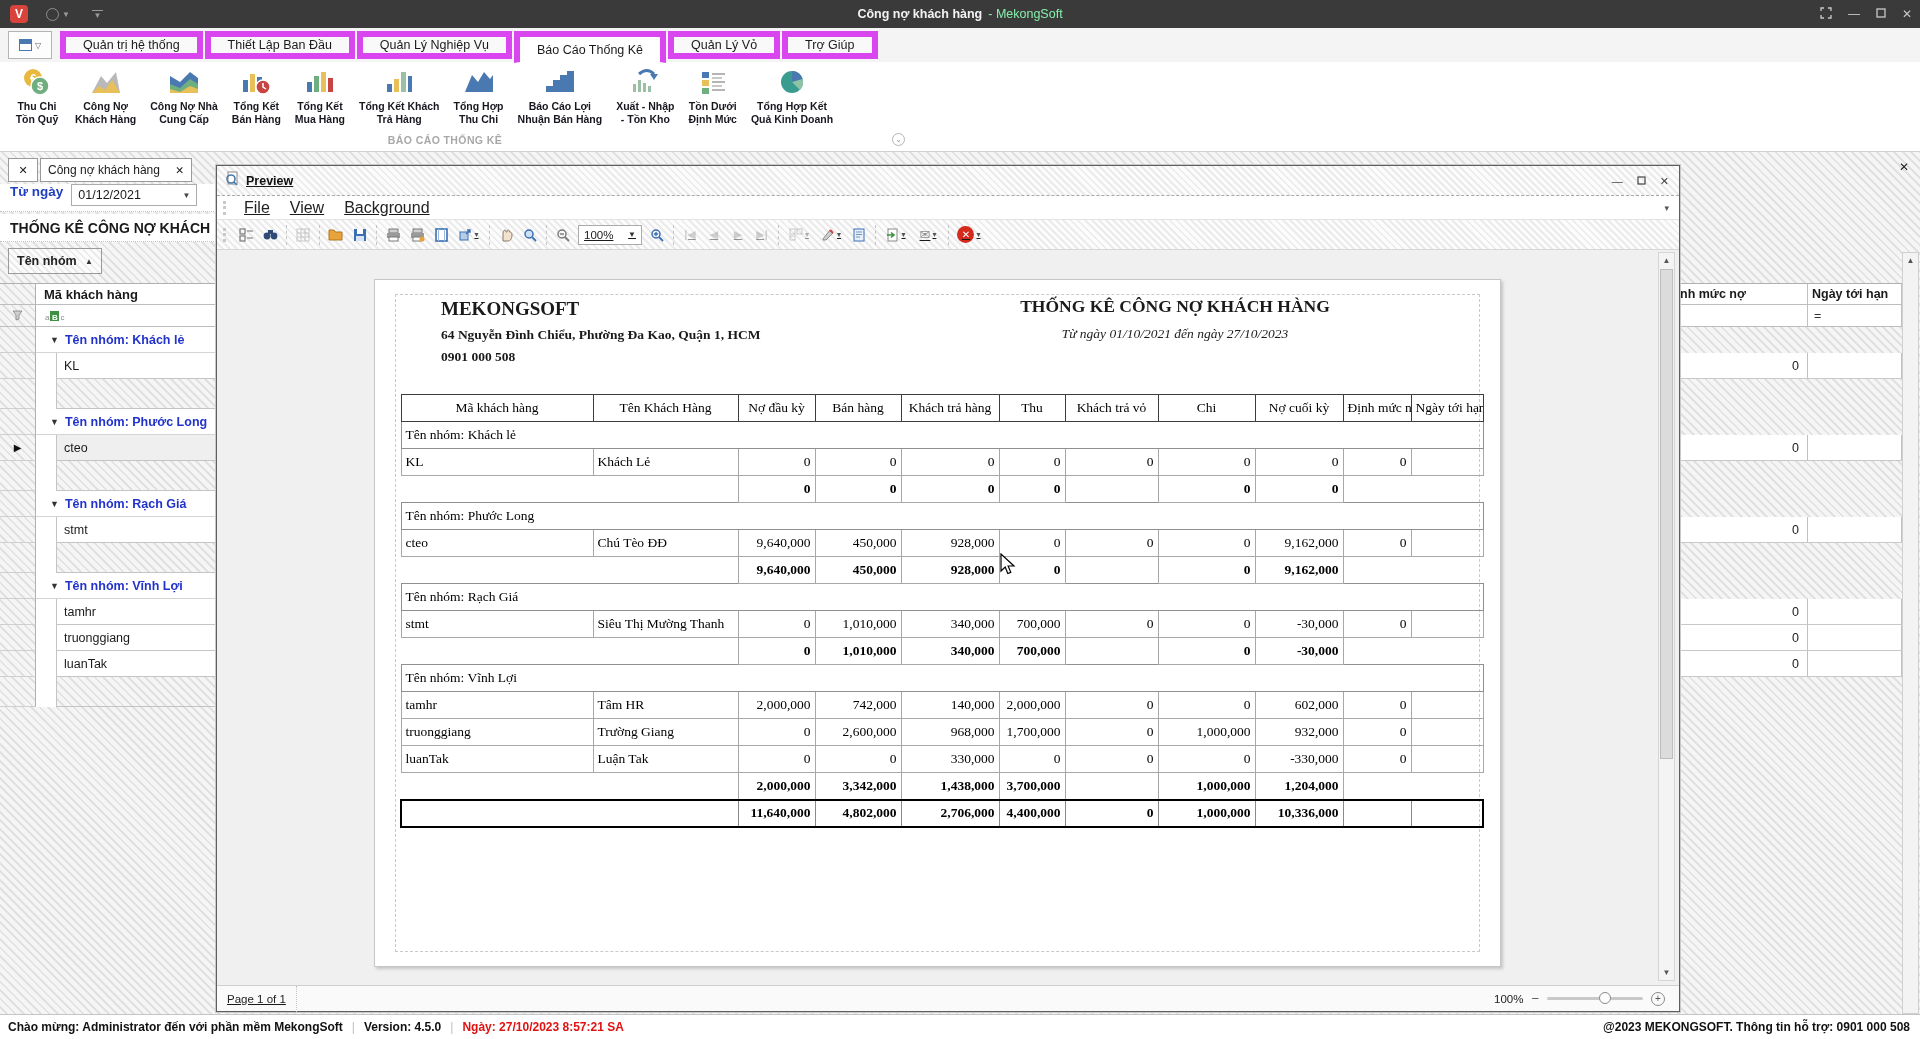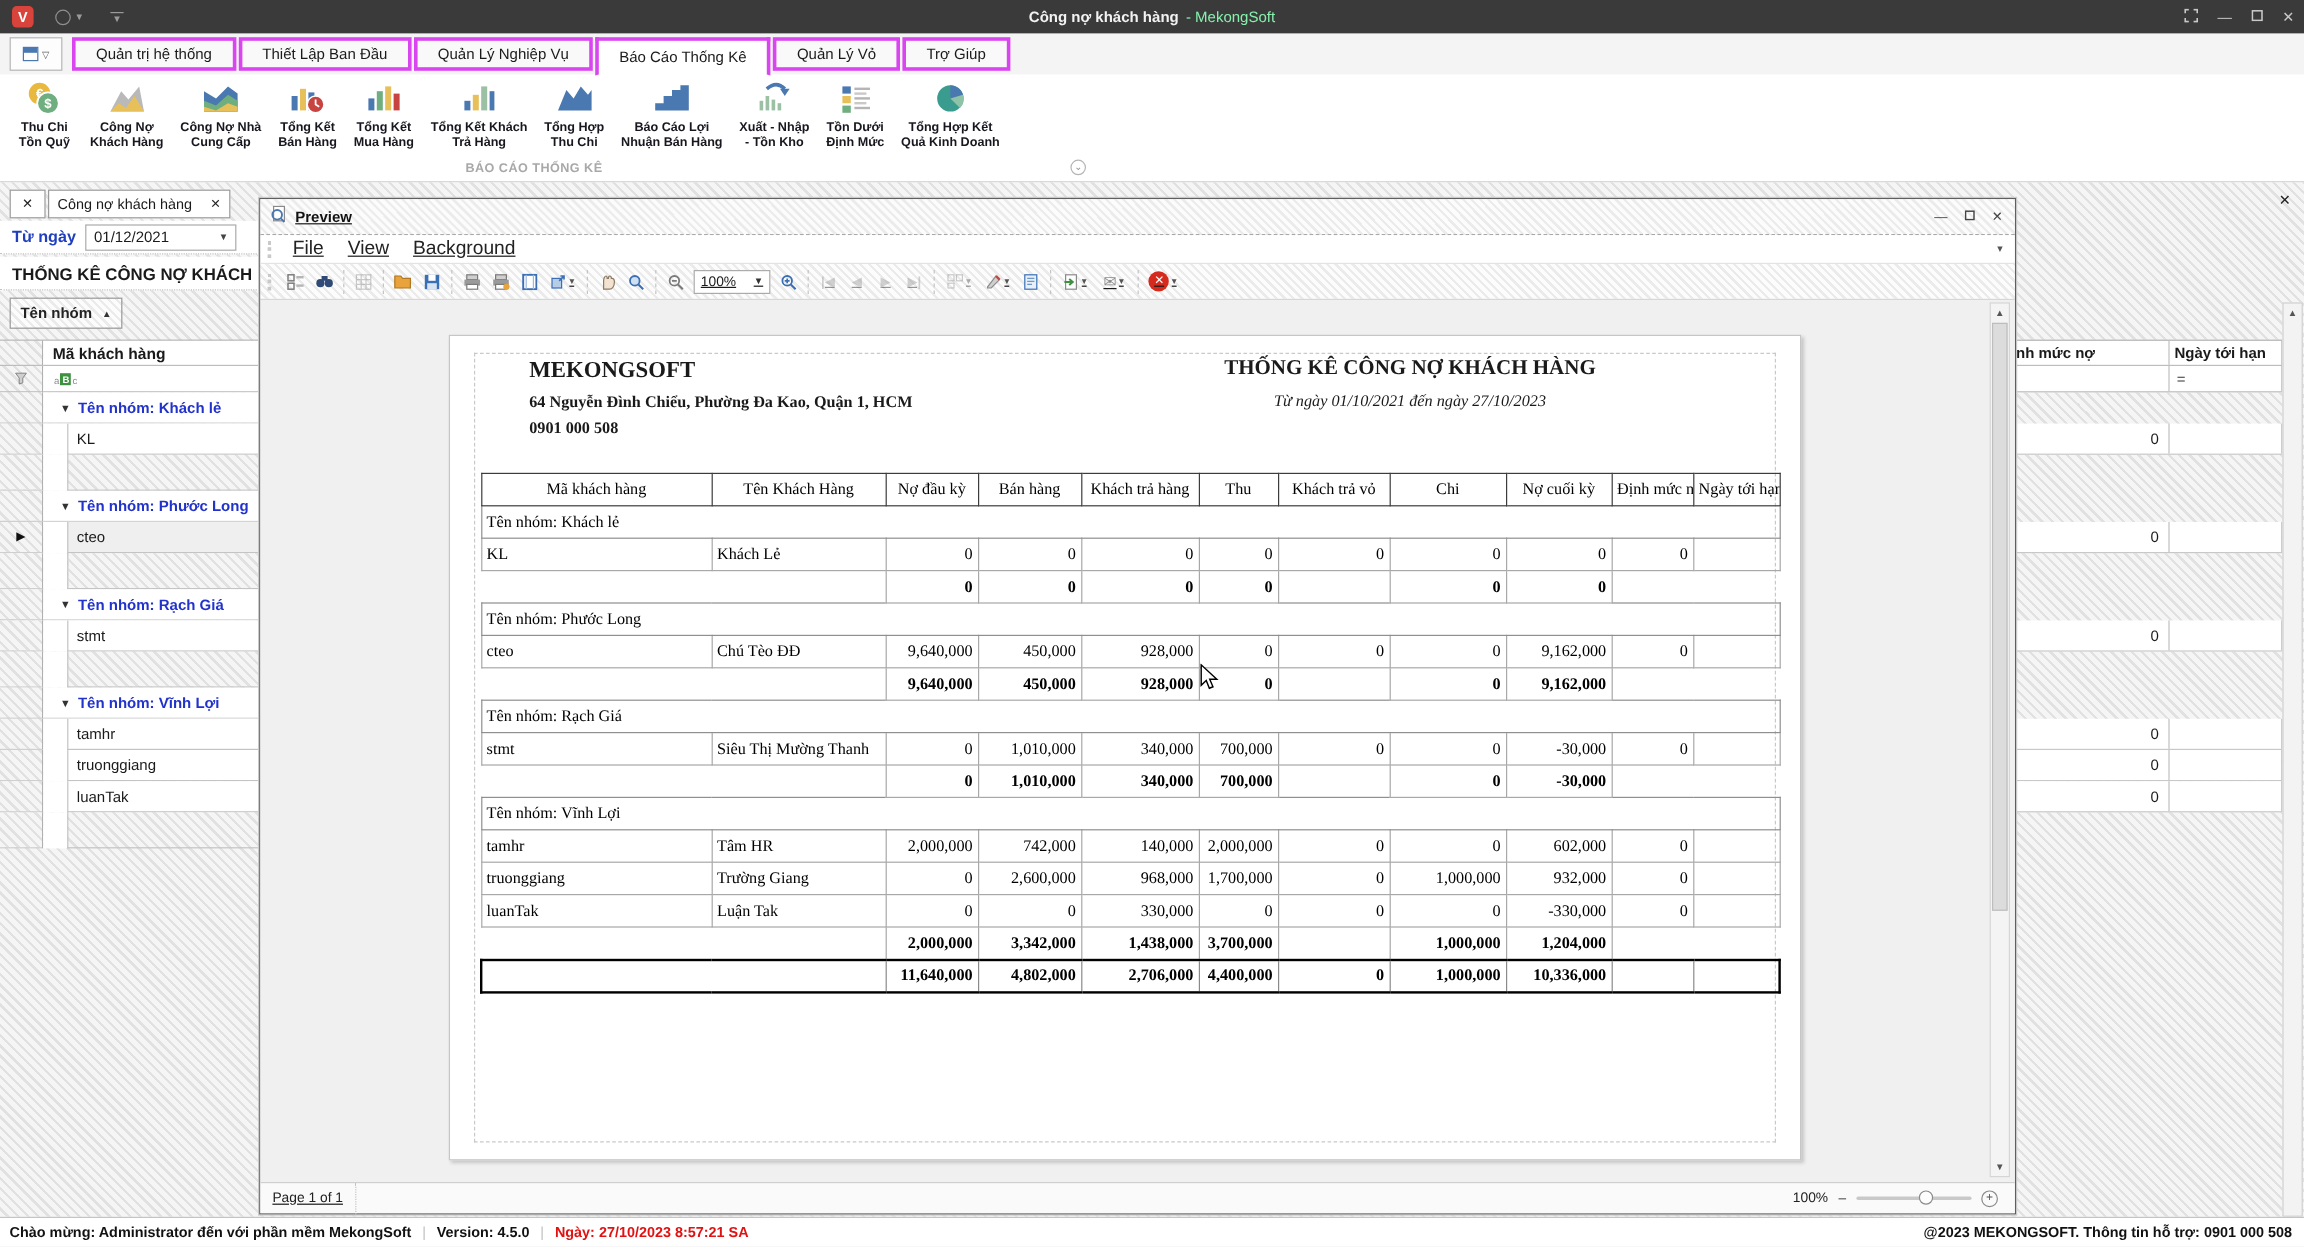--- a/index.html
+++ b/index.html
@@ -23,40 +23,40 @@
   #title-right { position:absolute; right:8px; top:0; height:28px; display:flex; align-items:center; gap:16px; color:#c9c9c9; }
   #title-right .wbtn { font-size:12px; line-height:12px; cursor:default; }
 
   
   #tabsrow { position:absolute; left:0; top:28px; width:1920px; height:34px; background:#f4f4f4; }
   #ribbon-appbtn { position:absolute; left:8px; top:3px; width:44px; height:28px; background:#fdfdfd; border:1px solid #b5b5b5; display:flex; align-items:center; justify-content:center; gap:3px; }
   #ribbon-appbtn .mini-grid { width:13px; height:12px; border:1px solid #4a78b0; position:relative; background:#fff; }
   #ribbon-appbtn .mini-grid::before { content:""; position:absolute; left:0; top:0; right:0; height:4px; background:#4a78b0; }
   #ribbon-appbtn .car { color:#666; font-size:8px; }
   .rtabs { position:absolute; left:60px; top:3px; display:flex; }
-  .rtab { height:28px; padding:0 17px; margin-right:2px; background:#f9f9f9; border:3px solid #d946ef; display:flex; align-items:center; font-size:12.5px; color:#1a1a1a; }
+  .rtab { height:28px; padding:0 17px; margin-right:2px; background:#f9f9f9; border:6px solid #d946ef; display:flex; align-items:center; font-size:12.5px; color:#1a1a1a; }
   .rtab.active { background:#fff; height:32px; border-bottom:1px solid #fff; font-weight:normal; position:relative; z-index:2; }
 
   
   #ribbonbody { position:absolute; left:0; top:62px; width:1920px; height:90px; background:#fff; border-bottom:1px solid #d0d0d0; }
   #ribbon-items { position:absolute; left:6px; top:4px; display:flex; align-items:flex-start; }
   .ritem { min-width:62px; padding:0 7px; text-align:center; display:flex; flex-direction:column; align-items:center; cursor:default; }
   .ritem svg { width:32px; height:32px; margin-bottom:2px; }
   .rlabel { font-size:10.5px; line-height:12.5px; font-weight:bold; color:#17171f; white-space:nowrap; }
   #ribbon-grouplabel { position:absolute; left:0; top:72px; width:890px; text-align:center; font-size:10.5px; font-weight:bold; color:#a8a8a8; letter-spacing:.4px; }
   #ribbon-groupbtn { position:absolute; left:892px; top:71px; width:13px; height:13px; border:1px solid #b5b5b5; border-radius:50%; color:#9a9a9a; font-size:8px; line-height:11px; text-align:center; }
 
   
   #workspace { position:absolute; left:0; top:152px; width:1920px; height:862px; }
 
   
   #doc-tabstrip-x { position:absolute; left:8px; top:6px; width:30px; height:24px; background:#fff; border:1px solid #9a9a9a; text-align:center; font-size:11px; font-weight:bold; line-height:22px; color:#222; }
   #doc-tab { position:absolute; left:40px; top:6px; width:152px; height:24px; background:#fff; border:1px solid #9a9a9a; display:flex; align-items:center; justify-content:space-between; padding:0 7px; font-size:12px; }
   #doc-tab .x { font-weight:bold; font-size:10.5px; color:#222; }
-  #from-row { position:absolute; left:0px; top:32px; width:216px; height:28px; background:#fff; border-bottom:1px dotted #c2c2c2; display:flex; align-items:center; }
+  #from-row { position:absolute; left:0px; top:32px; width:216px; height:28px; background:#fff; border-bottom:1px dotted #c2c2c2; display:flex; align-items:flex-start; }
   #from-label { color:#1f3fbf; font-weight:bold; font-size:13.5px; margin-left:10px; }
   #from-box { margin-left:8px; width:126px; height:22px; border:1px solid #ababab; background:#fff; display:flex; align-items:center; justify-content:space-between; padding:0 6px; font-size:12.5px; }
   #from-box .car { font-size:8px; color:#444; }
   #lp-title { position:absolute; left:0; top:62px; width:216px; height:28px; background:#fff; display:flex; align-items:center; font-size:14px; font-weight:bold; white-space:nowrap; overflow:hidden; padding-left:10px; border-bottom:1px dotted #c2c2c2; }
   #group-chip { position:absolute; left:8px; top:96px; width:94px; height:26px; border:1px solid #9a9a9a; display:flex; align-items:center; justify-content:space-between; padding:0 8px; font-size:12.5px; font-weight:bold; color:#222; }
   #group-chip .car { font-size:8px; color:#333; }
   #grid-header { position:absolute; left:0; top:131px; width:218px; height:22px; display:flex; border-top:1px solid #b0b0b0; }
   #grid-filter { position:absolute; left:0; top:153px; width:218px; height:22px; display:flex; }
   .gsel { width:36px; border-right:1px solid #b0b0b0; border-bottom:1px solid #bdbdbd; display:flex; align-items:center; justify-content:center; }
   .gcell { flex:1; background:#fff; border-bottom:1px solid #bdbdbd; display:flex; align-items:center; padding-left:8px; }

